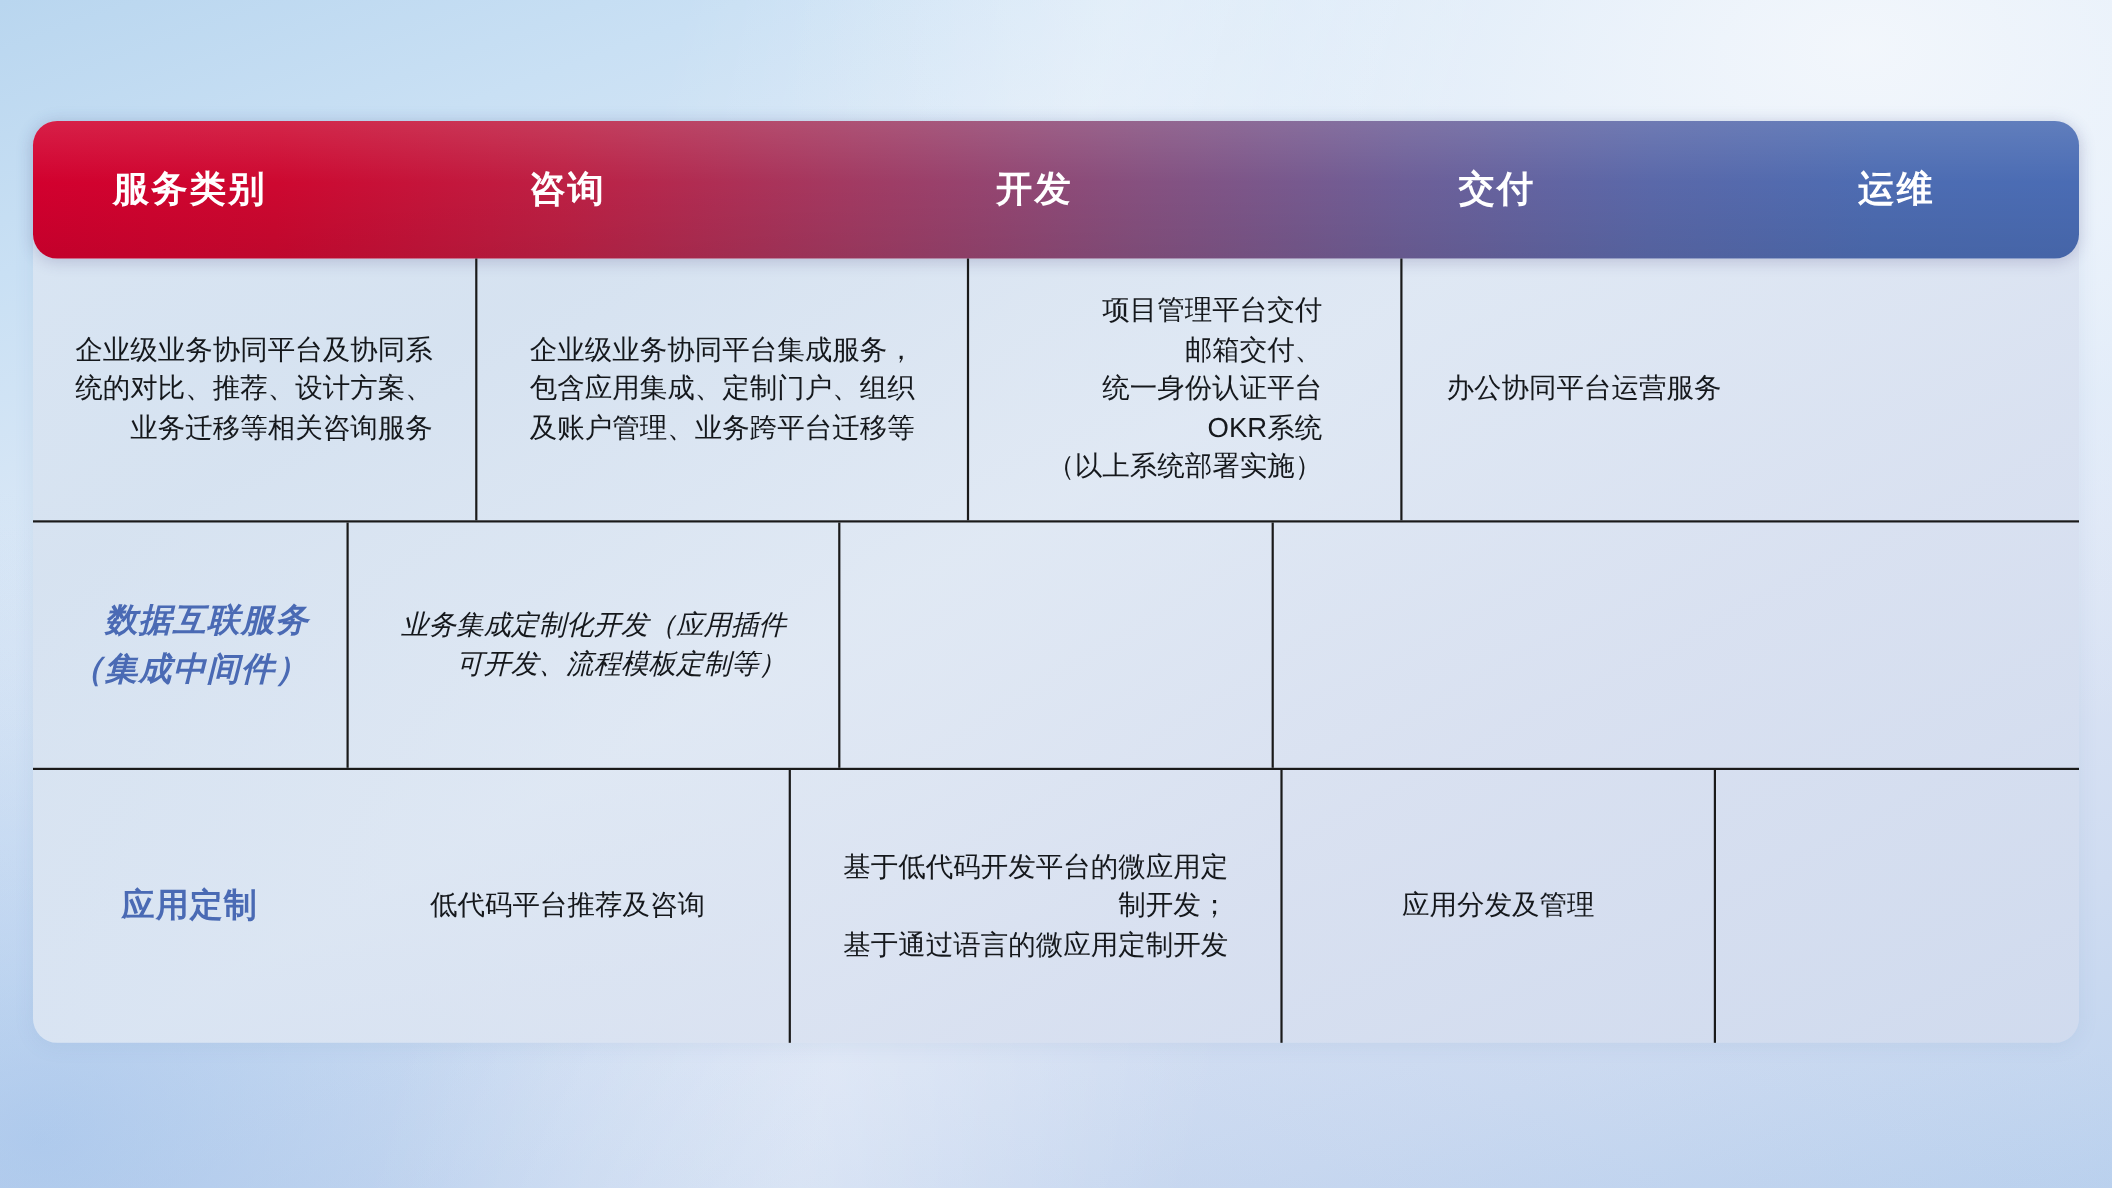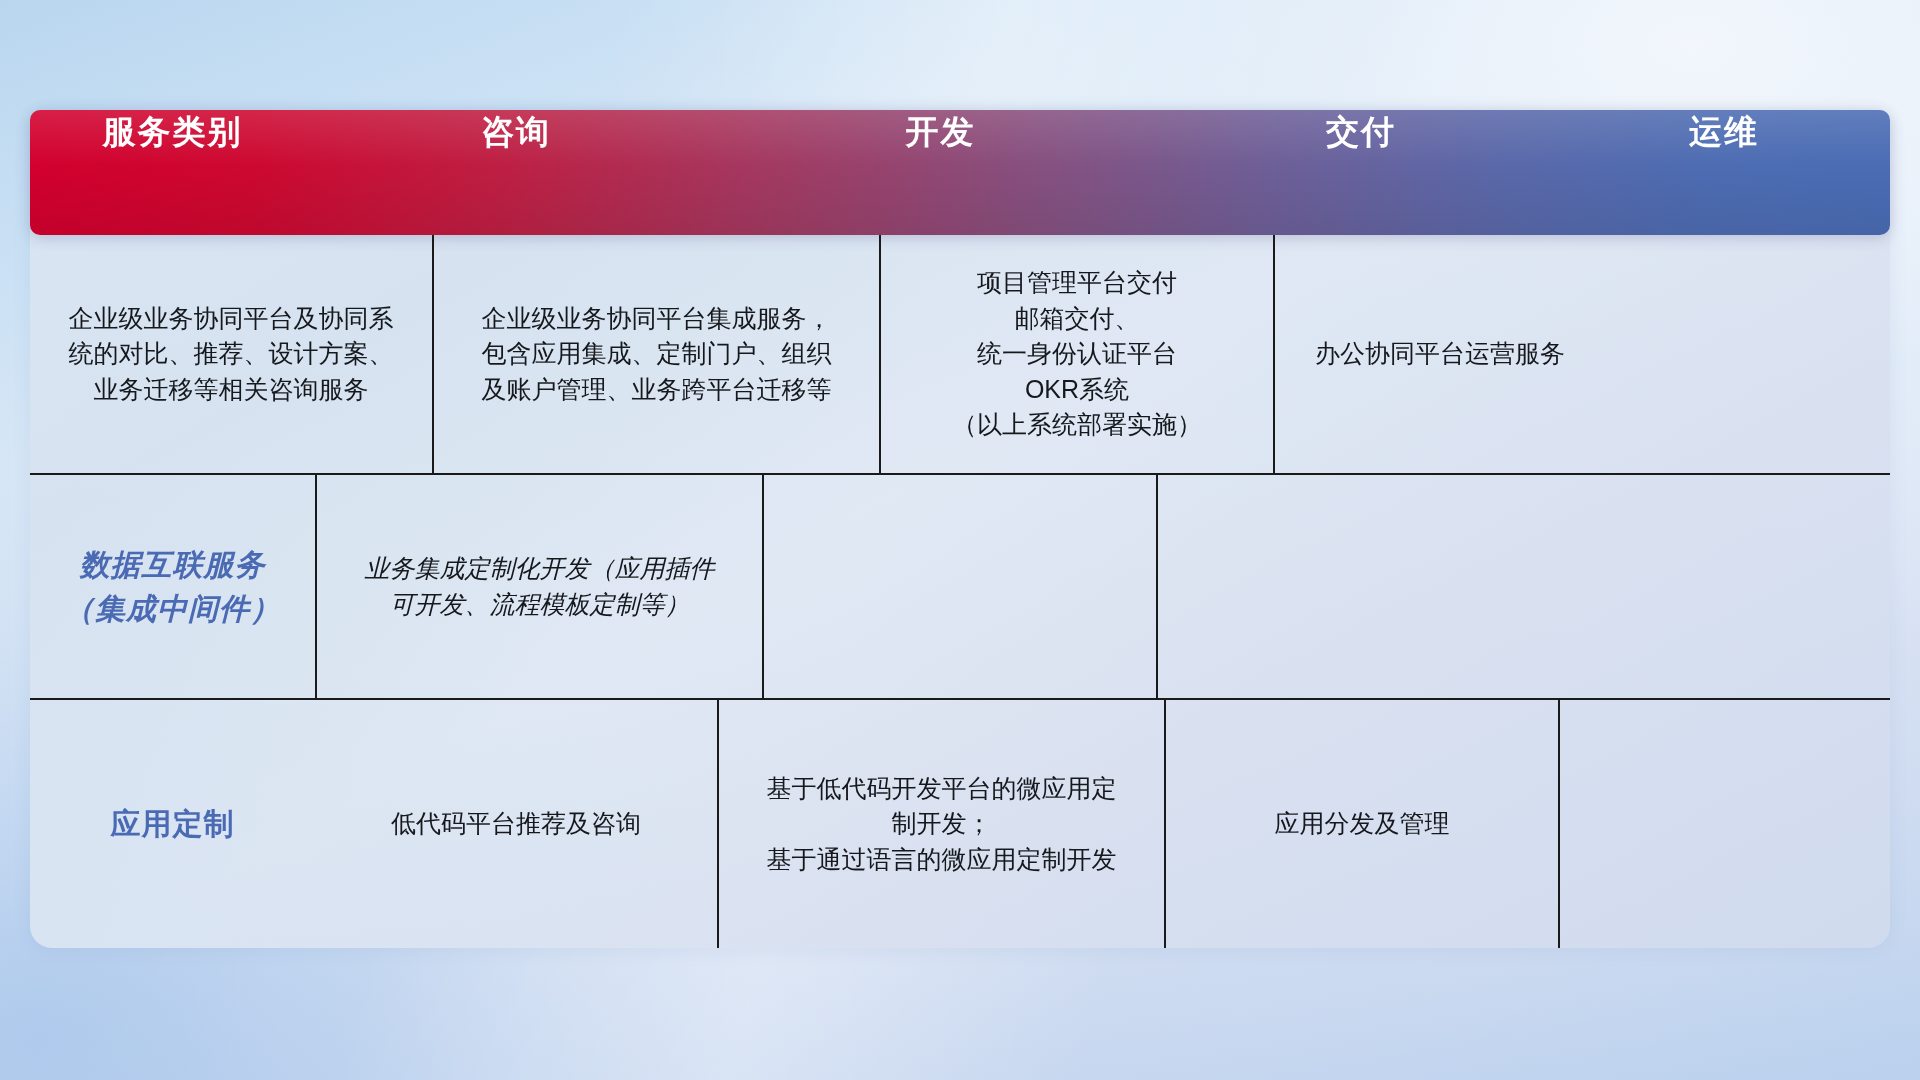--- a/index.html
+++ b/index.html
@@ -59,33 +59,33 @@
     box-shadow: 0 2px 18px rgba(90,125,175,0.10);
   }
 
   
   .thead {
     position: absolute;
     left: 0;
     top: 0;
     width: 1860px;
     height: 125px;
-    border-radius: 10px;
+    border-radius: 22px;
     background: linear-gradient(92deg,
         #d2002e 0%,
         #cd0830 12%,
         #bd2044 26%,
         #a23a62 40%,
         #86507f 54%,
         #6d5f98 67%,
         #5a68a9 79%,
         #4d6cb2 90%,
         #4a6cb4 100%);
     display: flex;
-    align-items: flex-start;
+    align-items: center;
     box-shadow: 0 3px 14px rgba(70,60,120,0.22);
     overflow: hidden;
   }
   .thead::after {
     content: "";
     position: absolute;
     inset: 0;
     background: linear-gradient(180deg, rgba(255,255,255,0.12) 0%, rgba(255,255,255,0) 45%, rgba(0,0,0,0.07) 100%);
     pointer-events: none;
   }
@@ -126,21 +126,21 @@
   .row-3 { height: 248px; }
   .row-1, .row-2 {
     border-bottom: 2.5px solid #1a1a1a;
   }
 
   .cell {
     box-sizing: border-box;
     display: flex;
     align-items: center;
     justify-content: center;
-    text-align: center;
+    text-align: right;
     padding: 1px 14px;
     font-size: 25px;
     line-height: 1.42;
     color: #15181c;
     white-space: pre-line;
   }
   .cell.divider {
     border-left: 2.5px solid #1a1a1a;
   }
   .cell.label {

